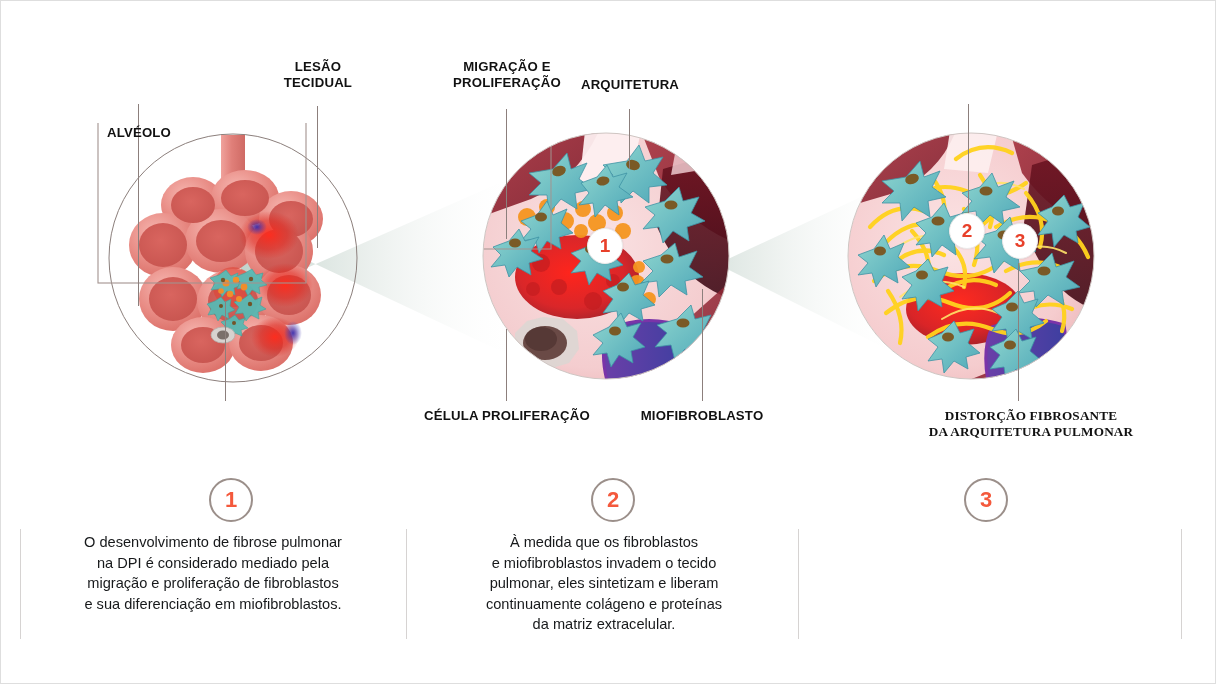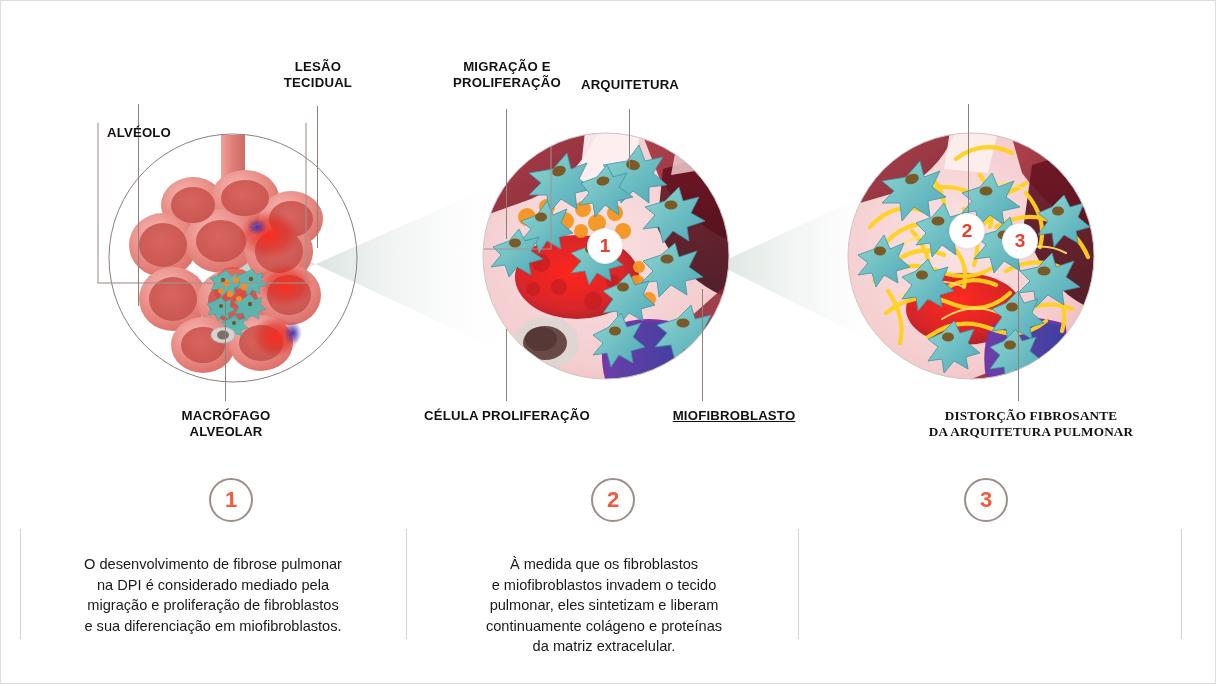--- a/index.html
+++ b/index.html
@@ -74,21 +74,20 @@
   }
 
   
   .caption {
     position: absolute;
     font-size: 14.6px;
     line-height: 20.5px;
     color: #17191b;
     text-align: center;
     white-space: pre-line;
-    margin-top: 22px;
   }
 
   .divider {
     position: absolute;
     width: 1px;
     background: #d6d3d2;
   }
 
   
   .disc-wrap { position: absolute; }
@@ -453,31 +452,29 @@
   <div class="leader" style="left:701px;top:288px;height:112px;"></div>
 
   <div class="leader" style="left:967px;top:103px;height:120px;"></div>
   <div class="leader" style="left:1017px;top:262px;height:138px;"></div>
 
   <div class="callout" style="left:60px;top:76px;width:156px;margin-top:48px;">ALVÉOLO</div>
 
   <div class="callout" style="left:244px;top:58px;width:146px;">LESÃO
 TECIDUAL</div>
 
-  <div class="callout" style="left:150px;top:407px;width:150px;">MACRÓFAGO
-ALVEOLAR</div>
 
   <div class="callout" style="left:428px;top:58px;width:156px;">MIGRAÇÃO E
 PROLIFERAÇÃO</div>
 
   <div class="callout" style="left:566px;top:76px;width:126px;">ARQUITETURA</div>
 
   <div class="callout" style="left:406px;top:407px;width:200px;">CÉLULA PROLIFERAÇÃO</div>
 
-  <div class="callout" style="left:650px;top:407px;width:166px;text-decoration:underline;">MIOFIBROBLASTO</div>
+  <div class="callout" style="left:618px;top:407px;width:166px;">MIOFIBROBLASTO</div>
 
 
   <div class="callout" style="left:896px;top:407px;width:268px;font-family:Liberation Serif, serif;">DISTORÇÃO FIBROSANTE
 DA ARQUITETURA PULMONAR</div>
 
   <div class="inline-badge" style="left:586px;top:227px;">1</div>
 
   <div class="inline-badge" style="left:948px;top:212px;">2</div>
 
   <div class="inline-badge" style="left:1001px;top:222px;">3</div>

